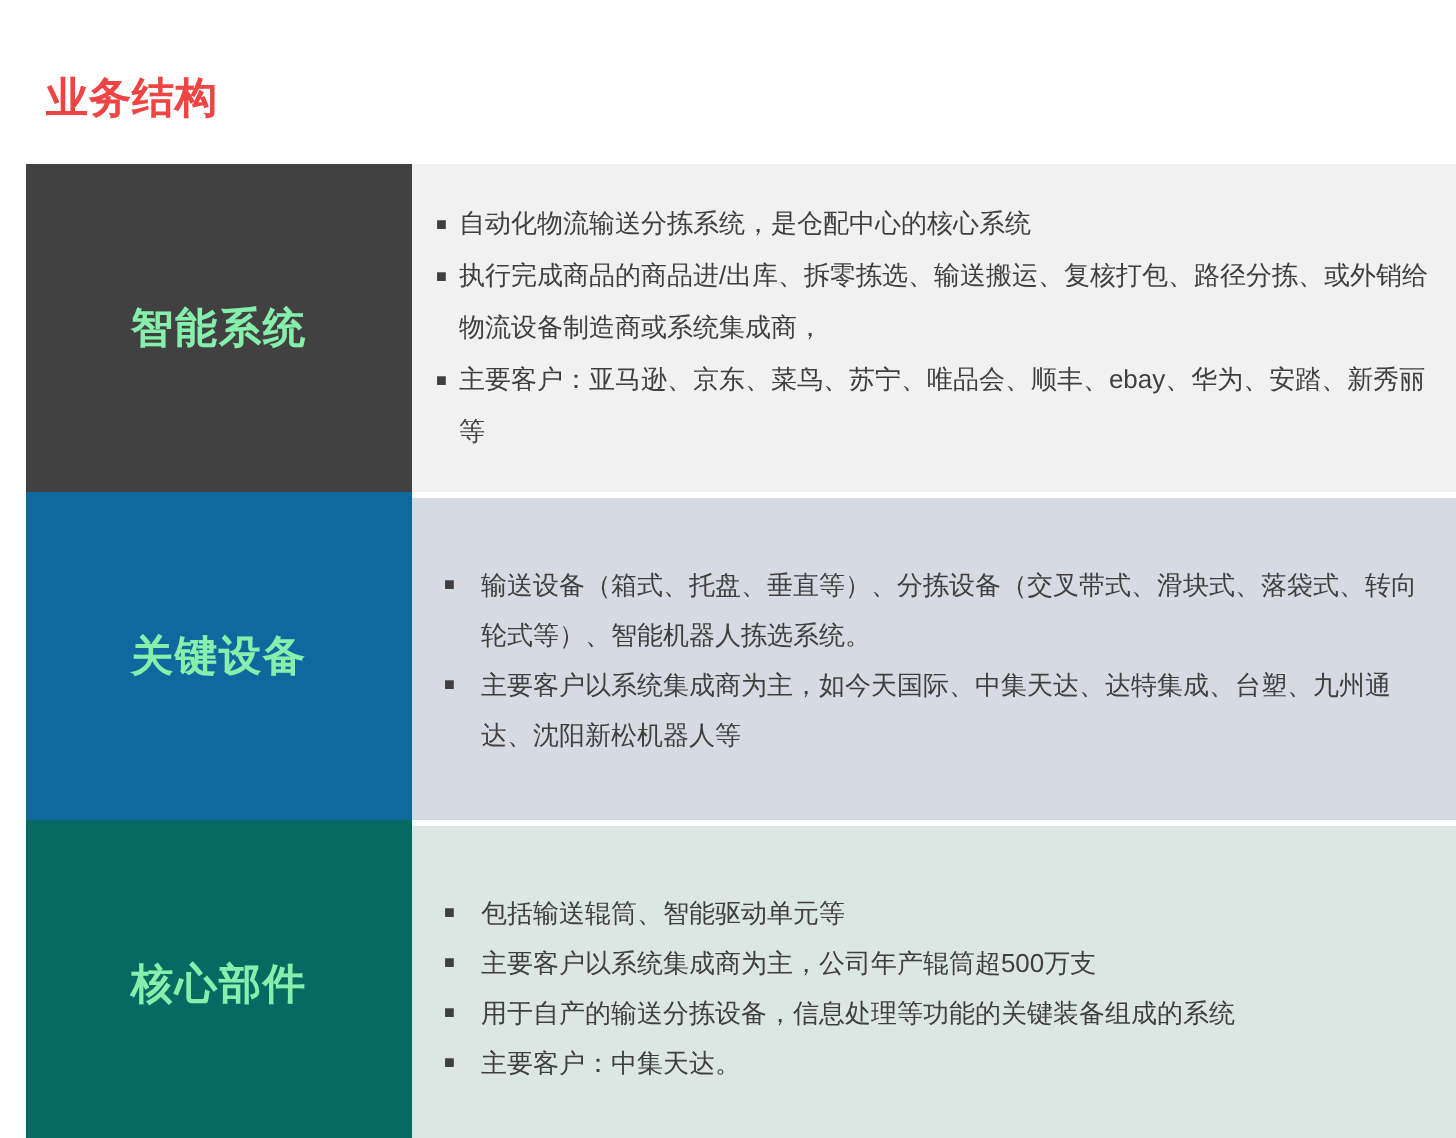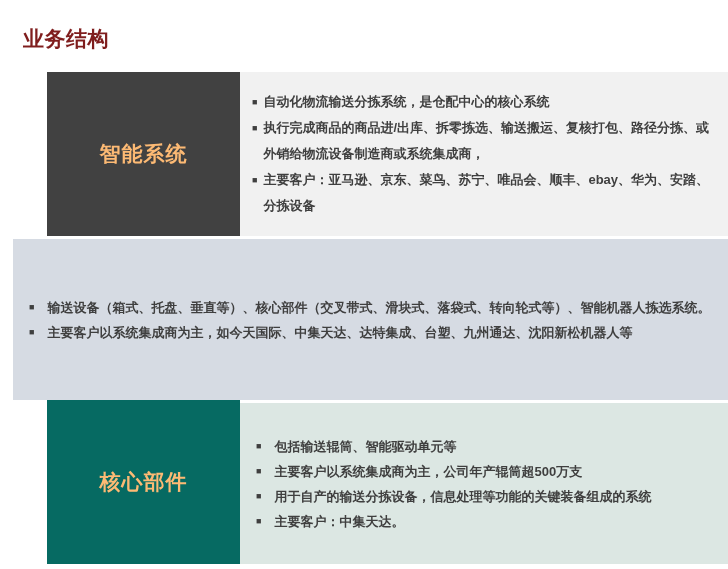--- a/index.html
+++ b/index.html
@@ -4,42 +4,41 @@
 <style>
   * { box-sizing: border-box; }
   html, body {
     margin: 0; padding: 0;
     width: 728px; height: 569px;
     background: #ffffff;
     overflow: hidden;
     font-family: "Liberation Sans", "DejaVu Sans", sans-serif;
   }
   .title {
-    margin: 25px 0 0 23px;
+    margin: 35px 0 0 23px;
     font-size: 21px;
     font-weight: bold;
-    color: #7f1d1d;
+    color: #ef4444;
     letter-spacing: 0.5px;
   }
   .table {
     margin: 19px 0 0 13px;
     width: 715px;
   }
   .row { display: flex; height: 164px; }
   .label-cell {
     width: 193px;
     flex: 0 0 193px;
     display: flex;
     align-items: center;
     justify-content: center;
-    color: #fdba74;
+    color: #86efac;
     font-size: 21px;
     font-weight: bold;
     letter-spacing: 1px;
-    margin-left: 34px;
   }
   .content-cell {
     flex: 1 1 auto;
     display: flex;
     align-items: center;
     padding: 0 8px 0 12px;
   }
   .row-2 .content-cell, .row-3 .content-cell {
     border-top: 3px solid #ffffff;
     padding-left: 16px;
@@ -53,21 +52,21 @@
   }
   .row-1 li.bullet { line-height: 26px; }
   .marker {
     font-size: 9px;
     line-height: inherit;
     margin-right: 6px;
     flex: 0 0 auto;
     color: #3f3f3f;
   }
   .row-2 .marker, .row-3 .marker { margin-right: 13px; }
-  .bullet-text { flex: 1 1 auto; font-weight: bold; }
+  .bullet-text { flex: 1 1 auto; }
 </style>
 </head>
 <body>
 
 <h1 class="title">业务结构</h1>
 
 <div class="table">
 
   <div class="row row-1">
     <div class="label-cell" style="background-color: rgb(65, 65, 65);">智能系统</div>
@@ -76,32 +75,33 @@
         <li class="bullet">
           <span class="marker">■</span>
           <span class="bullet-text">自动化物流输送分拣系统，是仓配中心的核心系统</span>
         </li>
         <li class="bullet">
           <span class="marker">■</span>
           <span class="bullet-text">执行完成商品的商品进/出库、拆零拣选、输送搬运、复核打包、路径分拣、或外销给物流设备制造商或系统集成商，</span>
         </li>
         <li class="bullet">
           <span class="marker">■</span>
-          <span class="bullet-text">主要客户：亚马逊、京东、菜鸟、苏宁、唯品会、顺丰、ebay、华为、安踏、分拣设备</span>
+          <span class="bullet-text">主要客户：亚马逊、京东、菜鸟、苏宁、唯品会、顺丰、ebay、华为、安踏、新秀丽等</span>
         </li>
       </ul>
     </div>
   </div>
 
   <div class="row row-2">
+    <div class="label-cell" style="background-color: rgb(15, 105, 158);">关键设备</div>
     <div class="content-cell" style="background-color: rgb(214, 219, 227);">
       <ul class="bullets">
         <li class="bullet">
           <span class="marker">■</span>
-          <span class="bullet-text">输送设备（箱式、托盘、垂直等）、核心部件（交叉带式、滑块式、落袋式、转向轮式等）、智能机器人拣选系统。</span>
+          <span class="bullet-text">输送设备（箱式、托盘、垂直等）、分拣设备（交叉带式、滑块式、落袋式、转向轮式等）、智能机器人拣选系统。</span>
         </li>
         <li class="bullet">
           <span class="marker">■</span>
           <span class="bullet-text">主要客户以系统集成商为主，如今天国际、中集天达、达特集成、台塑、九州通达、沈阳新松机器人等</span>
         </li>
       </ul>
     </div>
   </div>
 
   <div class="row row-3">

